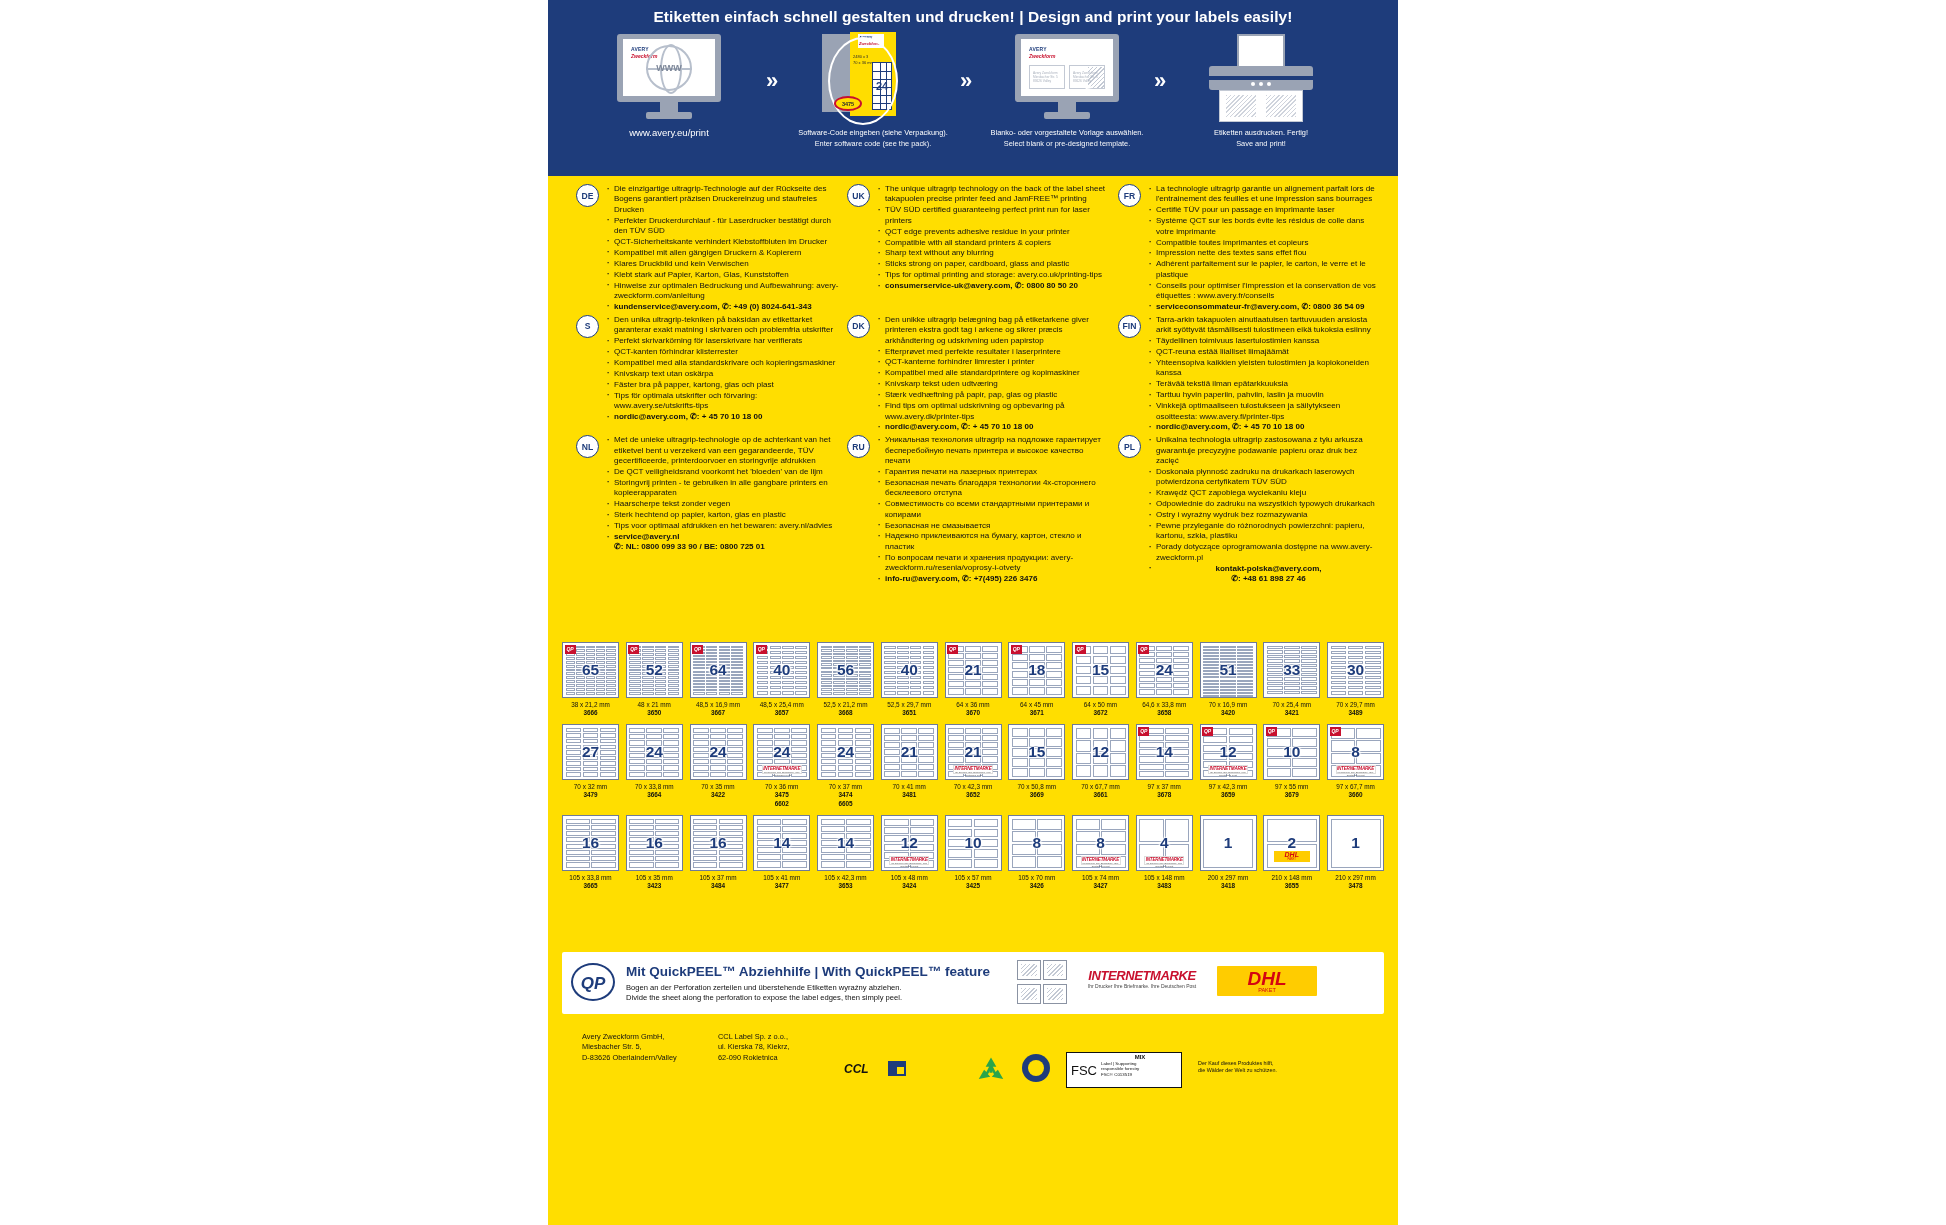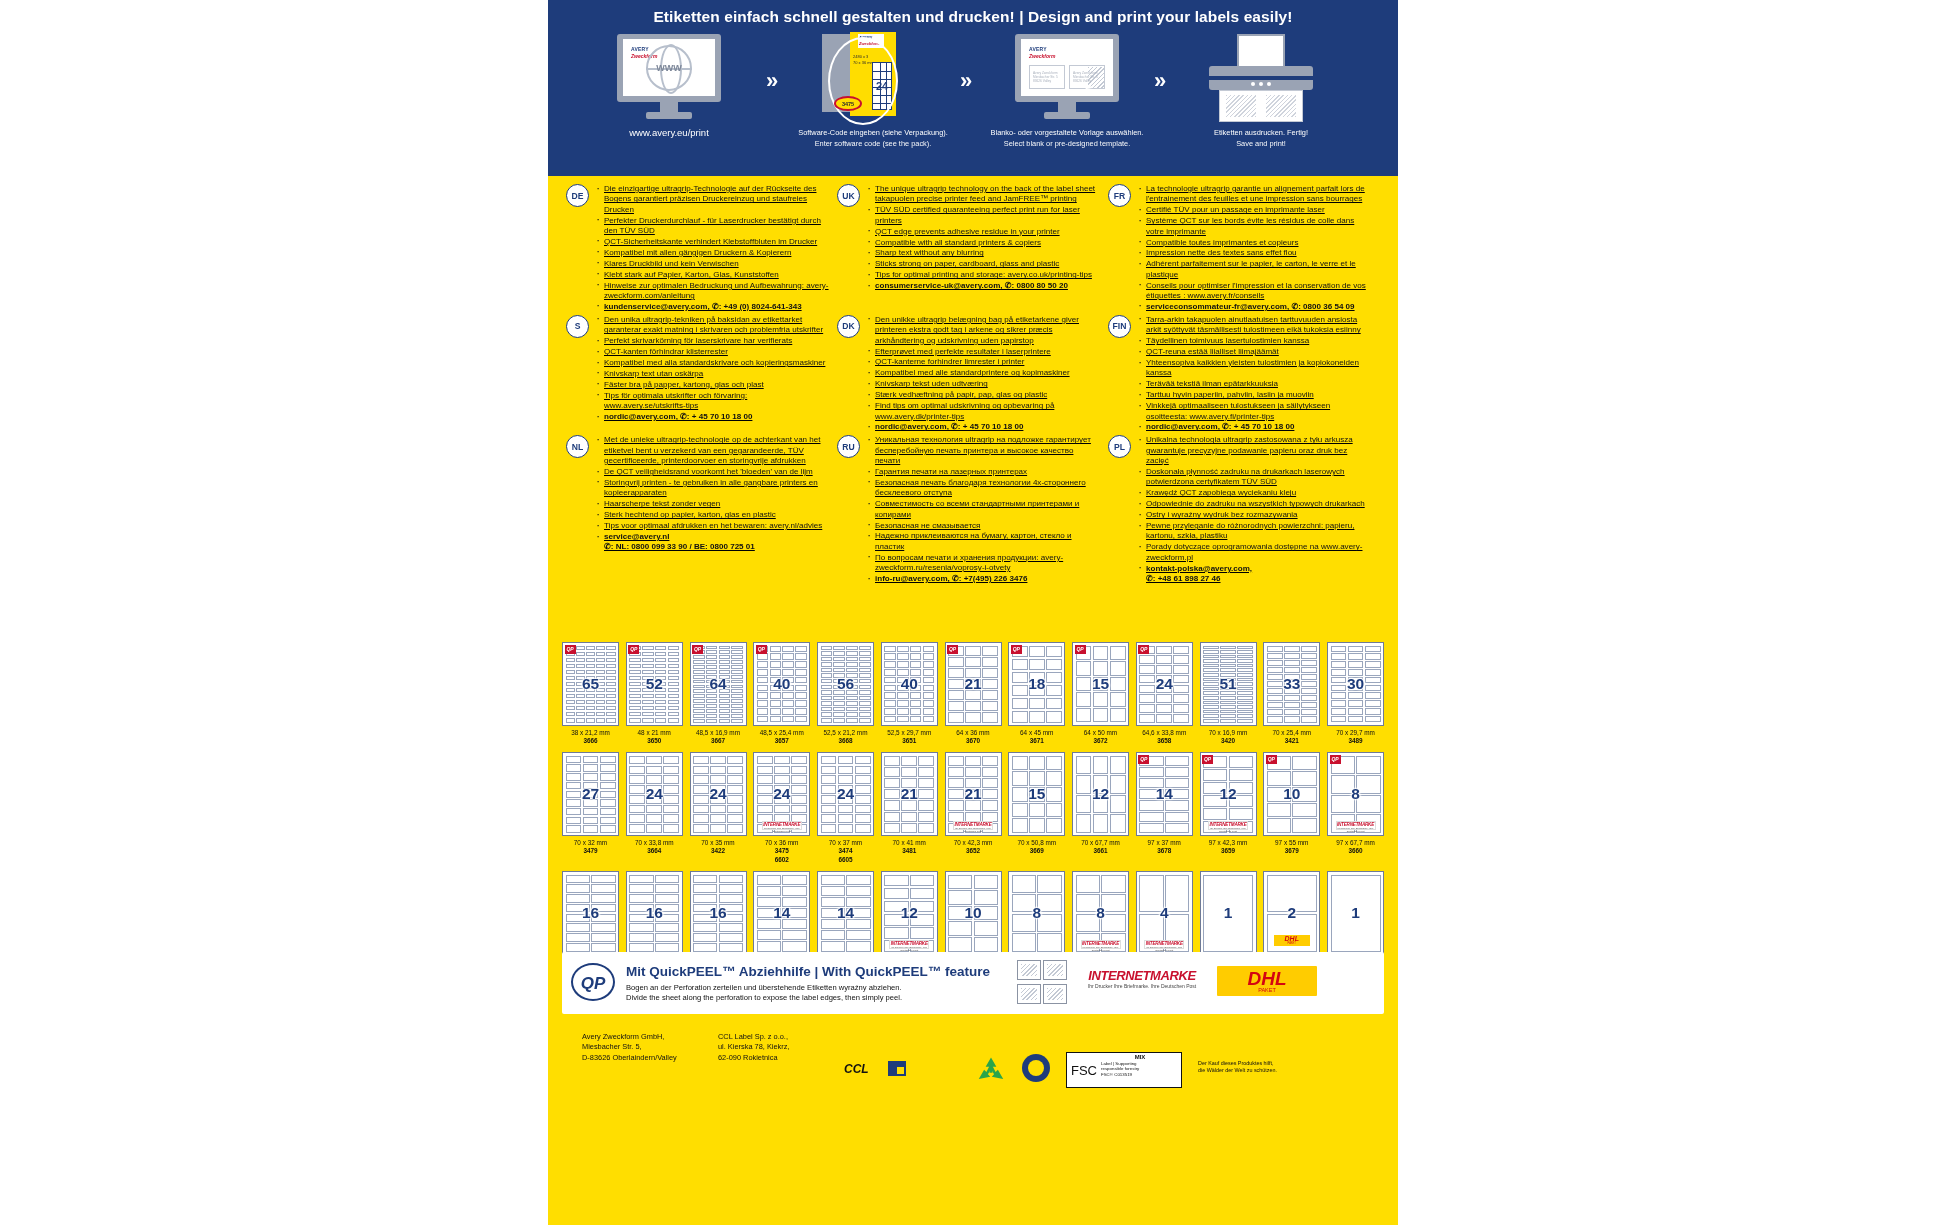--- a/index.html
+++ b/index.html
@@ -60,42 +60,42 @@
   .printer-body { position:absolute; left:50%; top:34px; transform:translateX(-50%); width:104px; height:24px; background:#9aa3b4; border-radius:3px; }
   .printer-strip { position:absolute; left:50%; top:44px; transform:translateX(-50%); width:104px; height:4px; background:#1e3c7b; }
   .printer-dots { position:absolute; left:50%; top:50px; transform:translateX(-50%); display:flex; gap:4px; }
   .printer-dots i { width:4px;height:4px;border-radius:50%;background:#ffffff; }
   .printer-out { position:absolute; left:50%; top:58px; transform:translateX(-50%); width:84px; height:32px; background:#ffffff; border:1px solid #c3c9d4; }
 
   
   .body-yellow { position:relative; width:850px; height:1049px; background:#ffde00; }
 
   
-  .langs { position:absolute; left:18px; top:6px; width:814px;text-decoration:underline; }
+  .langs { position:absolute; left:28px; top:6px; width:814px; }
   .lang-row { display:flex; width:100%; }
   .lang-col { width:271px; padding-right:8px; position:relative; padding-left:30px; padding-top:2px; }
   .lang-badge {
     position:absolute; left:0; top:2px; width:23px; height:23px; border-radius:50%;
     border:1.3px solid #1e3c7b; background:#ffffff; color:#1e3c7b;
     font-size:8.6px; font-weight:bold; display:flex; align-items:center; justify-content:center;
   }
   .lang-col ul { list-style:none; }
   .lang-col li {
     position:relative; padding-left:8px; color:#111111;
     font-size:8.05px; line-height:10.35px; margin-bottom:.6px;
   }
   .lang-col li:before { content:"·"; position:absolute; left:1px; top:-.5px; font-weight:bold; }
   .lang-col li.contact { font-weight:bold; }
 
   
   .products { position:absolute; left:14px; top:466px; width:822px; }
   .prow { display:flex; justify-content:space-between; margin-bottom:7px; }
   .prod { width:57px; }
   .sheet {
-    position:relative; width:57px; height:84px; background:#ffffff;
+    position:relative; width:57px; height:56px; background:#ffffff;
     border:.8px solid #6f7b97; display:block;
   }
   .sheet .cells { position:absolute; inset:2.5px; display:grid; gap:1.1px; }
   .sheet .cells div { background:#ffffff; border:.55px solid #9aa6bd; }
   .sheet .count {
     position:absolute; left:0; top:50%; width:100%; transform:translateY(-50%);
     text-align:center; font-size:15.5px; font-weight:bold; color:#1e3c7b;
     text-shadow:0 0 2px #fff,0 0 2px #fff,0 0 3px #fff,1px 0 2px #fff,-1px 0 2px #fff;
     z-index:3;
   }
@@ -378,21 +378,21 @@
           <div class="lang-col">
             <div class="lang-badge">PL</div>
             <ul>
               <li>Unikalna technologia ultragrip zastosowana z tyłu arkusza gwarantuje precyzyjne podawanie papieru oraz druk bez zacięć</li>
               <li>Doskonała płynność zadruku na drukarkach laserowych potwierdzona certyfikatem TÜV SÜD</li>
               <li>Krawędź QCT zapobiega wyciekaniu kleju</li>
               <li>Odpowiednie do zadruku na wszystkich typowych drukarkach</li>
               <li>Ostry i wyraźny wydruk bez rozmazywania</li>
               <li>Pewne przyleganie do różnorodnych powierzchni: papieru, kartonu, szkła, plastiku</li>
               <li>Porady dotyczące oprogramowania dostępne na www.avery-zweckform.pl</li>
-              <li class="contact" style="white-space: pre-line;">kontakt-polska@avery.com,
+              <li class="contact" style="white-space: pre-line; text-align: center;">kontakt-polska@avery.com,
 ✆: +48 61 898 27 46</li>
             </ul>
           </div>
         </div>
       </div>
 
     <div class="products" id="products">
         <div class="prow">
           <div class="prod">
             <div class="sheet">

